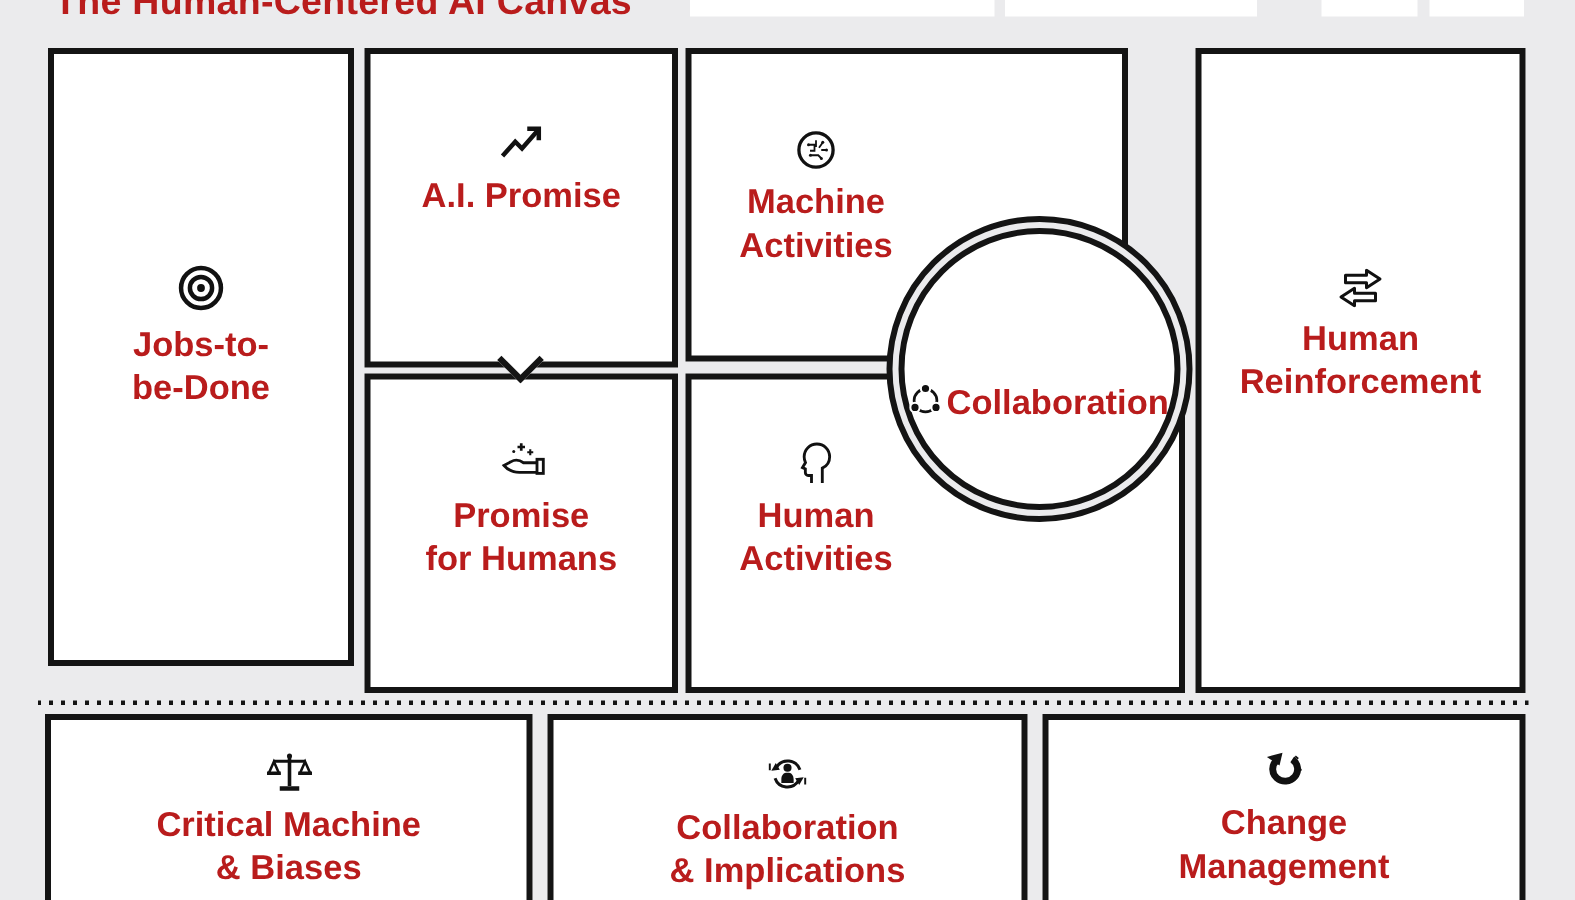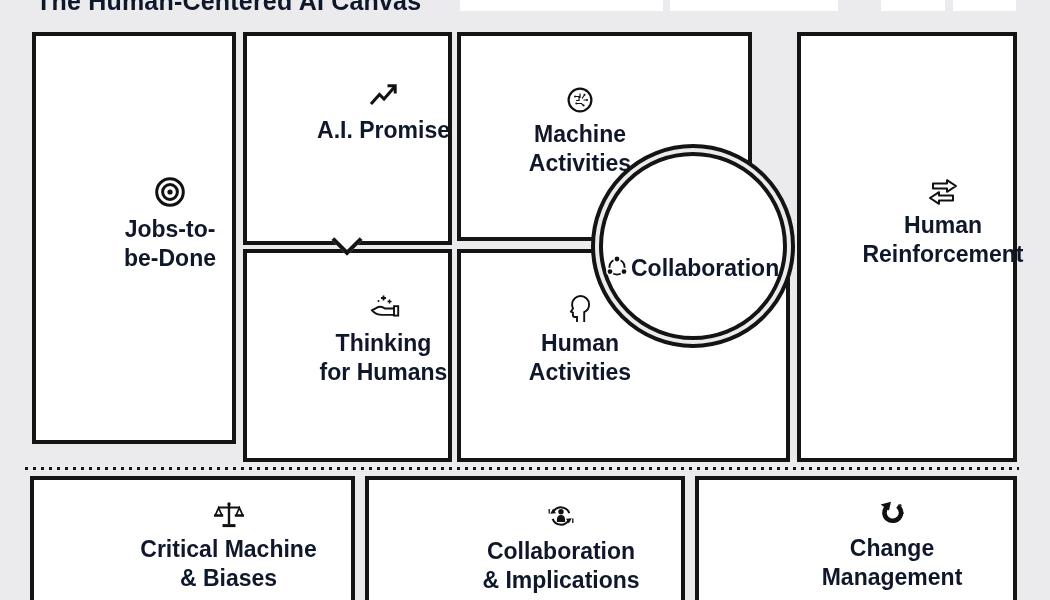--- a/index.html
+++ b/index.html
@@ -2,21 +2,21 @@
 <html><head>
 <meta charset="utf-8">
 <style>
   html,body{margin:0;padding:0;}
   .page{
     position:relative;
     width:1050px;height:600px;
     background:#ebebed;
     overflow:hidden;
     font-family:"Liberation Sans","DejaVu Sans",sans-serif;
-    color:#0f172a;
+    color:#b91c1c;
   }
   .title{
     position:absolute;left:36px;top:-12px;
     font-size:25px;font-weight:bold;letter-spacing:.2px;line-height:26px;
     white-space:nowrap;
   }
   .hfield{position:absolute;top:-8px;height:19px;background:#ffffff;}
   .hf1{left:460px;width:203px;}
   .hf2{left:670px;width:168px;}
   .hf3{left:881px;width:64px;}
@@ -31,21 +31,21 @@
   .box-jobs       {left:32px; top:32px; width:204px;height:412px;}
   .box-promise    {left:243px;top:32px; width:209px;height:213px;}
   .box-benefits   {left:243px;top:249px;width:209px;height:213px;}
   .box-machine    {left:457px;top:32px; width:295px;height:209px;}
   .box-humanact   {left:457px;top:249px;width:333px;height:213px;}
   .box-reinforce  {left:797px;top:32px; width:220px;height:430px;}
   .box-critical   {left:30px; top:476px;width:325px;height:150px;}
   .box-consider   {left:365px;top:476px;width:320px;height:150px;}
   .box-change     {left:695px;top:476px;width:322px;height:150px;}
 
-  .label-block{position:absolute;left:0;width:100%;text-align:center;padding-left:36px;}
+  .label-block{position:absolute;left:0;width:100%;text-align:center;}
   .label-block.narrow{width:166px;}
   .lbl{font-size:23px;font-weight:bold;line-height:29px;white-space:nowrap;}
   .icon{display:inline-block;vertical-align:top;}
 
   
   .bb-jobs     {top:139px;}
   .bb-promise  {top:44px;}
   .bb-benefits {top:40px;}
   .bb-machine  {top:50px;}
   .bb-humanact {top:40px;}
@@ -118,21 +118,21 @@
 
   <div class="box box-benefits">
     <div class="label-block bb-benefits">
       <svg class="icon icon-gap" width="34" height="30" viewBox="0 0 34 30">
         <path d="M16.5 2.5 v5 M14 5 h5" stroke="#111" stroke-width="1.8" fill="none"></path>
         <path d="M22.5 6.5 v4 M20.5 8.5 h4" stroke="#111" stroke-width="1.4" fill="none"></path>
         <circle cx="11.5" cy="8" r="1" fill="#111"></circle>
         <path d="M27.5 15.5 h-9.5 c-3.2 -2.3 -6 -2.1 -8.5 -.6 L5 17.3 c2.6 3 6.2 4.6 10.2 4.6 h12.3" fill="none" stroke="#111" stroke-width="1.9"></path>
         <rect x="27" y="13.2" width="4.2" height="9.4" fill="#fff" stroke="#111" stroke-width="1.9"></rect>
       </svg>
-      <div class="lbl">Thinking</div>
+      <div class="lbl">Promise</div>
       <div class="lbl">for Humans</div>
     </div>
   </div>
 
   <div class="box box-machine">
     <div class="label-block narrow bb-machine">
       <svg class="icon icon-gap" width="28" height="28" viewBox="0 0 28 28">
         <circle cx="14" cy="14" r="11.4" fill="none" stroke="#111" stroke-width="2.2"></circle>
         <path d="M9 10.5 h4 v4 h-3 M14 7.5 v4.5 M18.5 9 l-2.5 3.5 M10.5 17.5 h5 l2 2 M17.5 14 h3.5" stroke="#111" stroke-width="1.2" fill="none"></path>
         <circle cx="9" cy="10.5" r="1" fill="#111"></circle>

